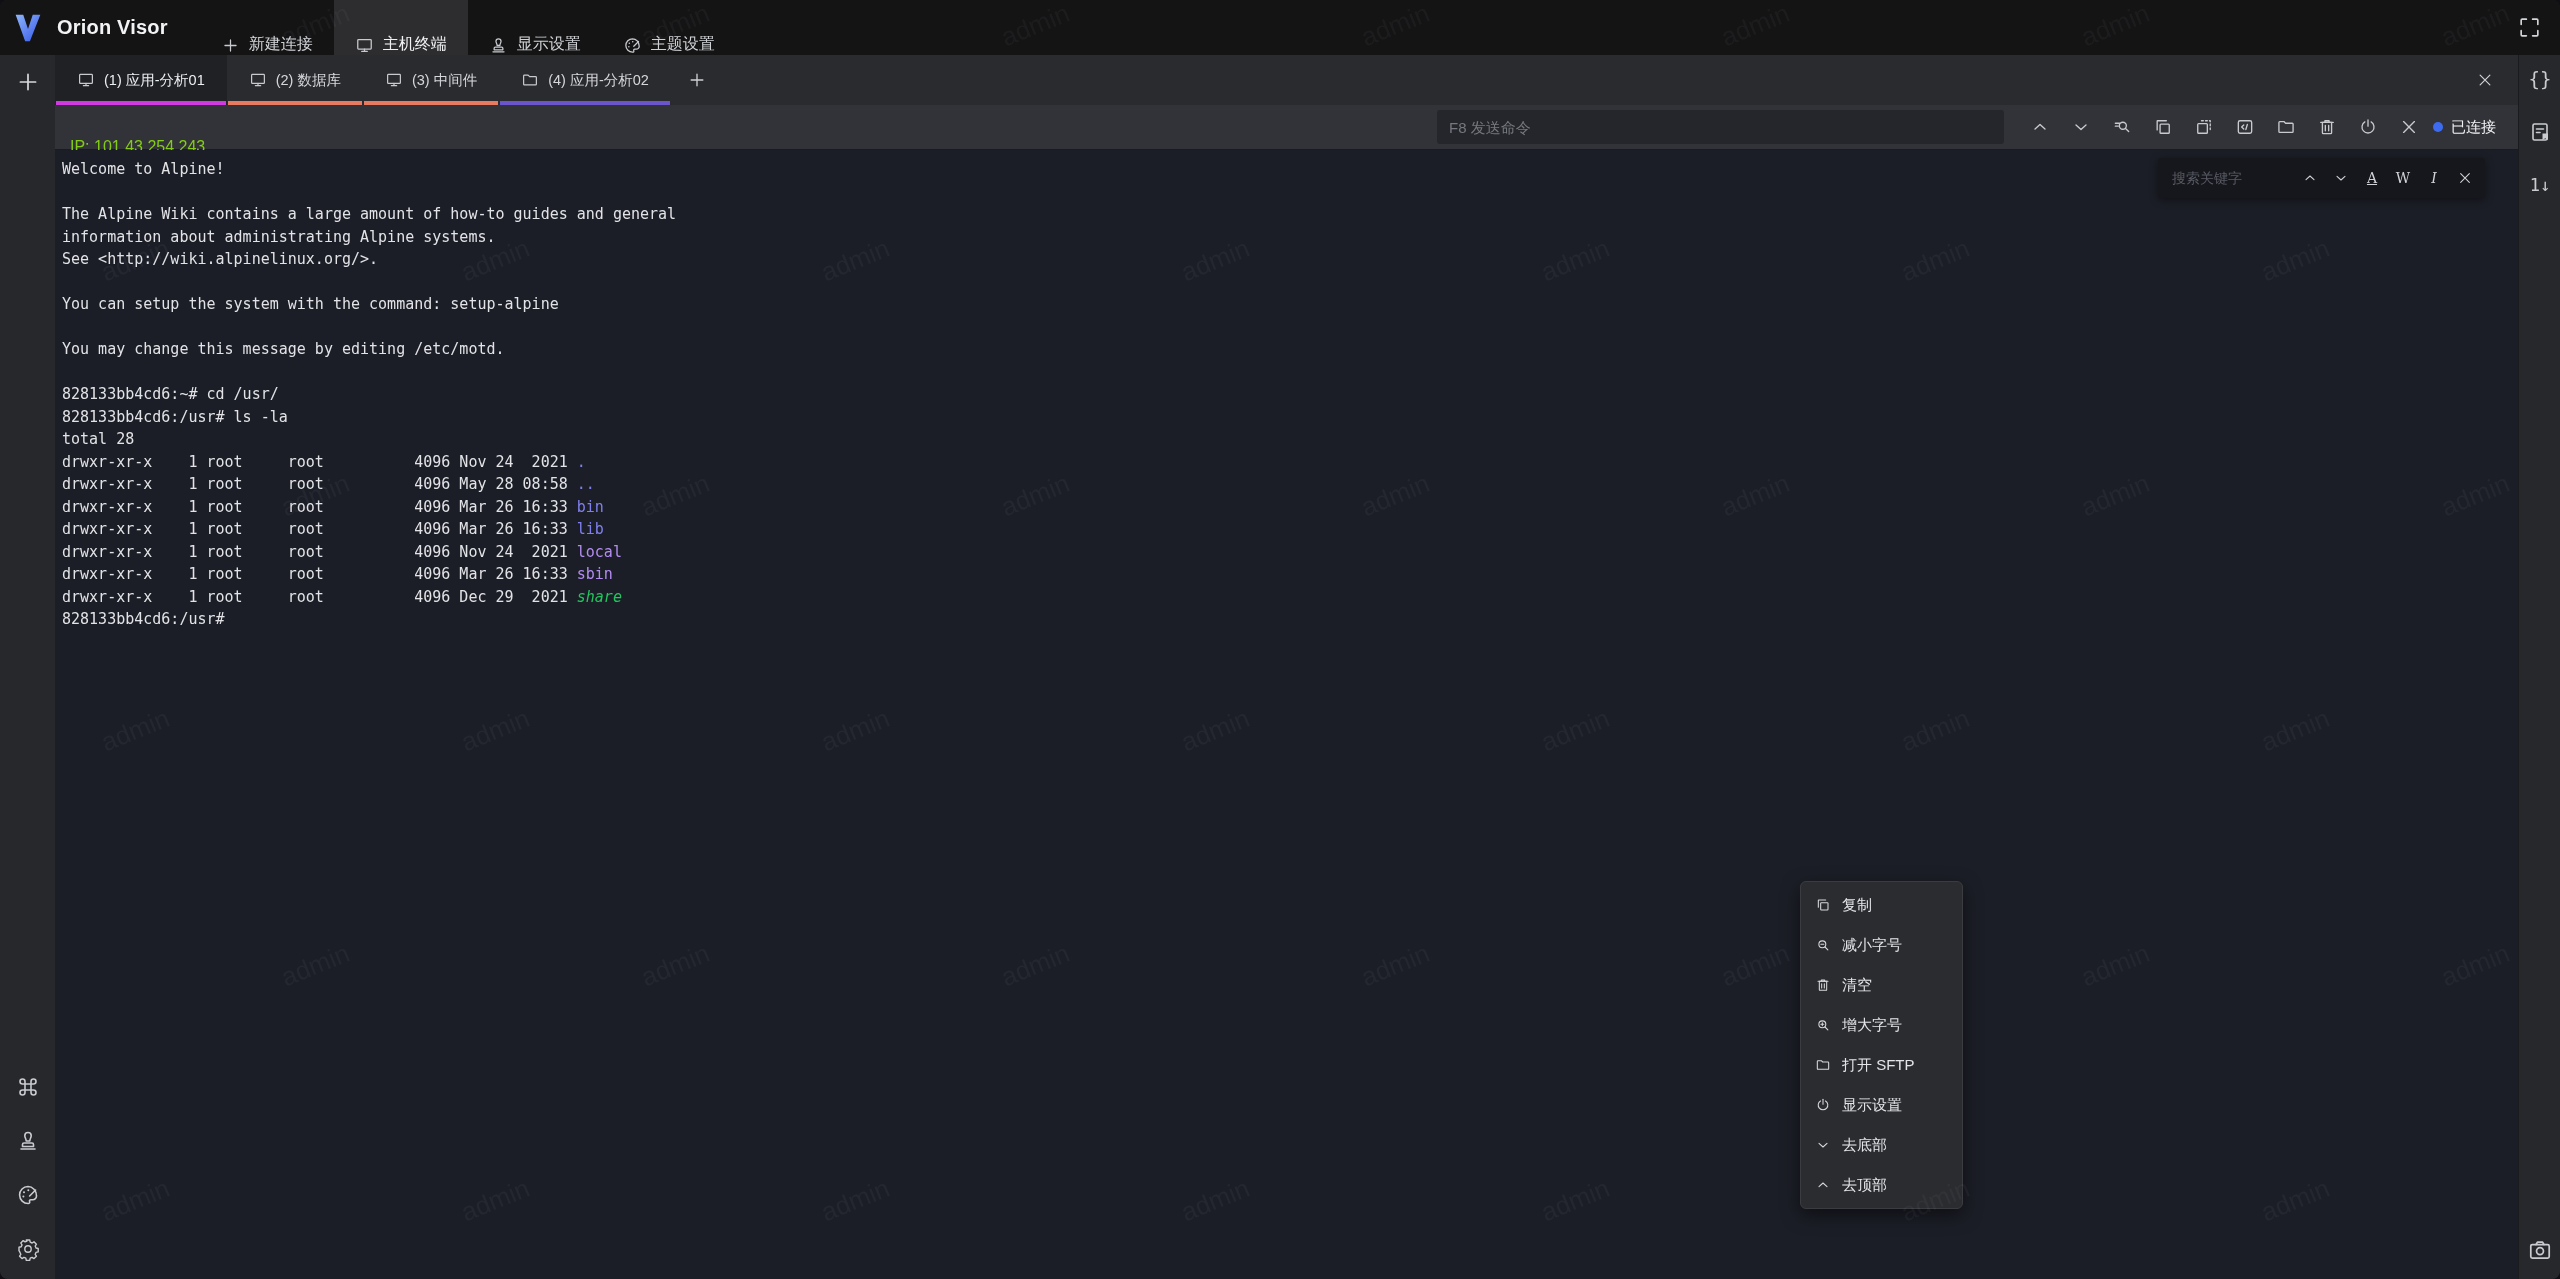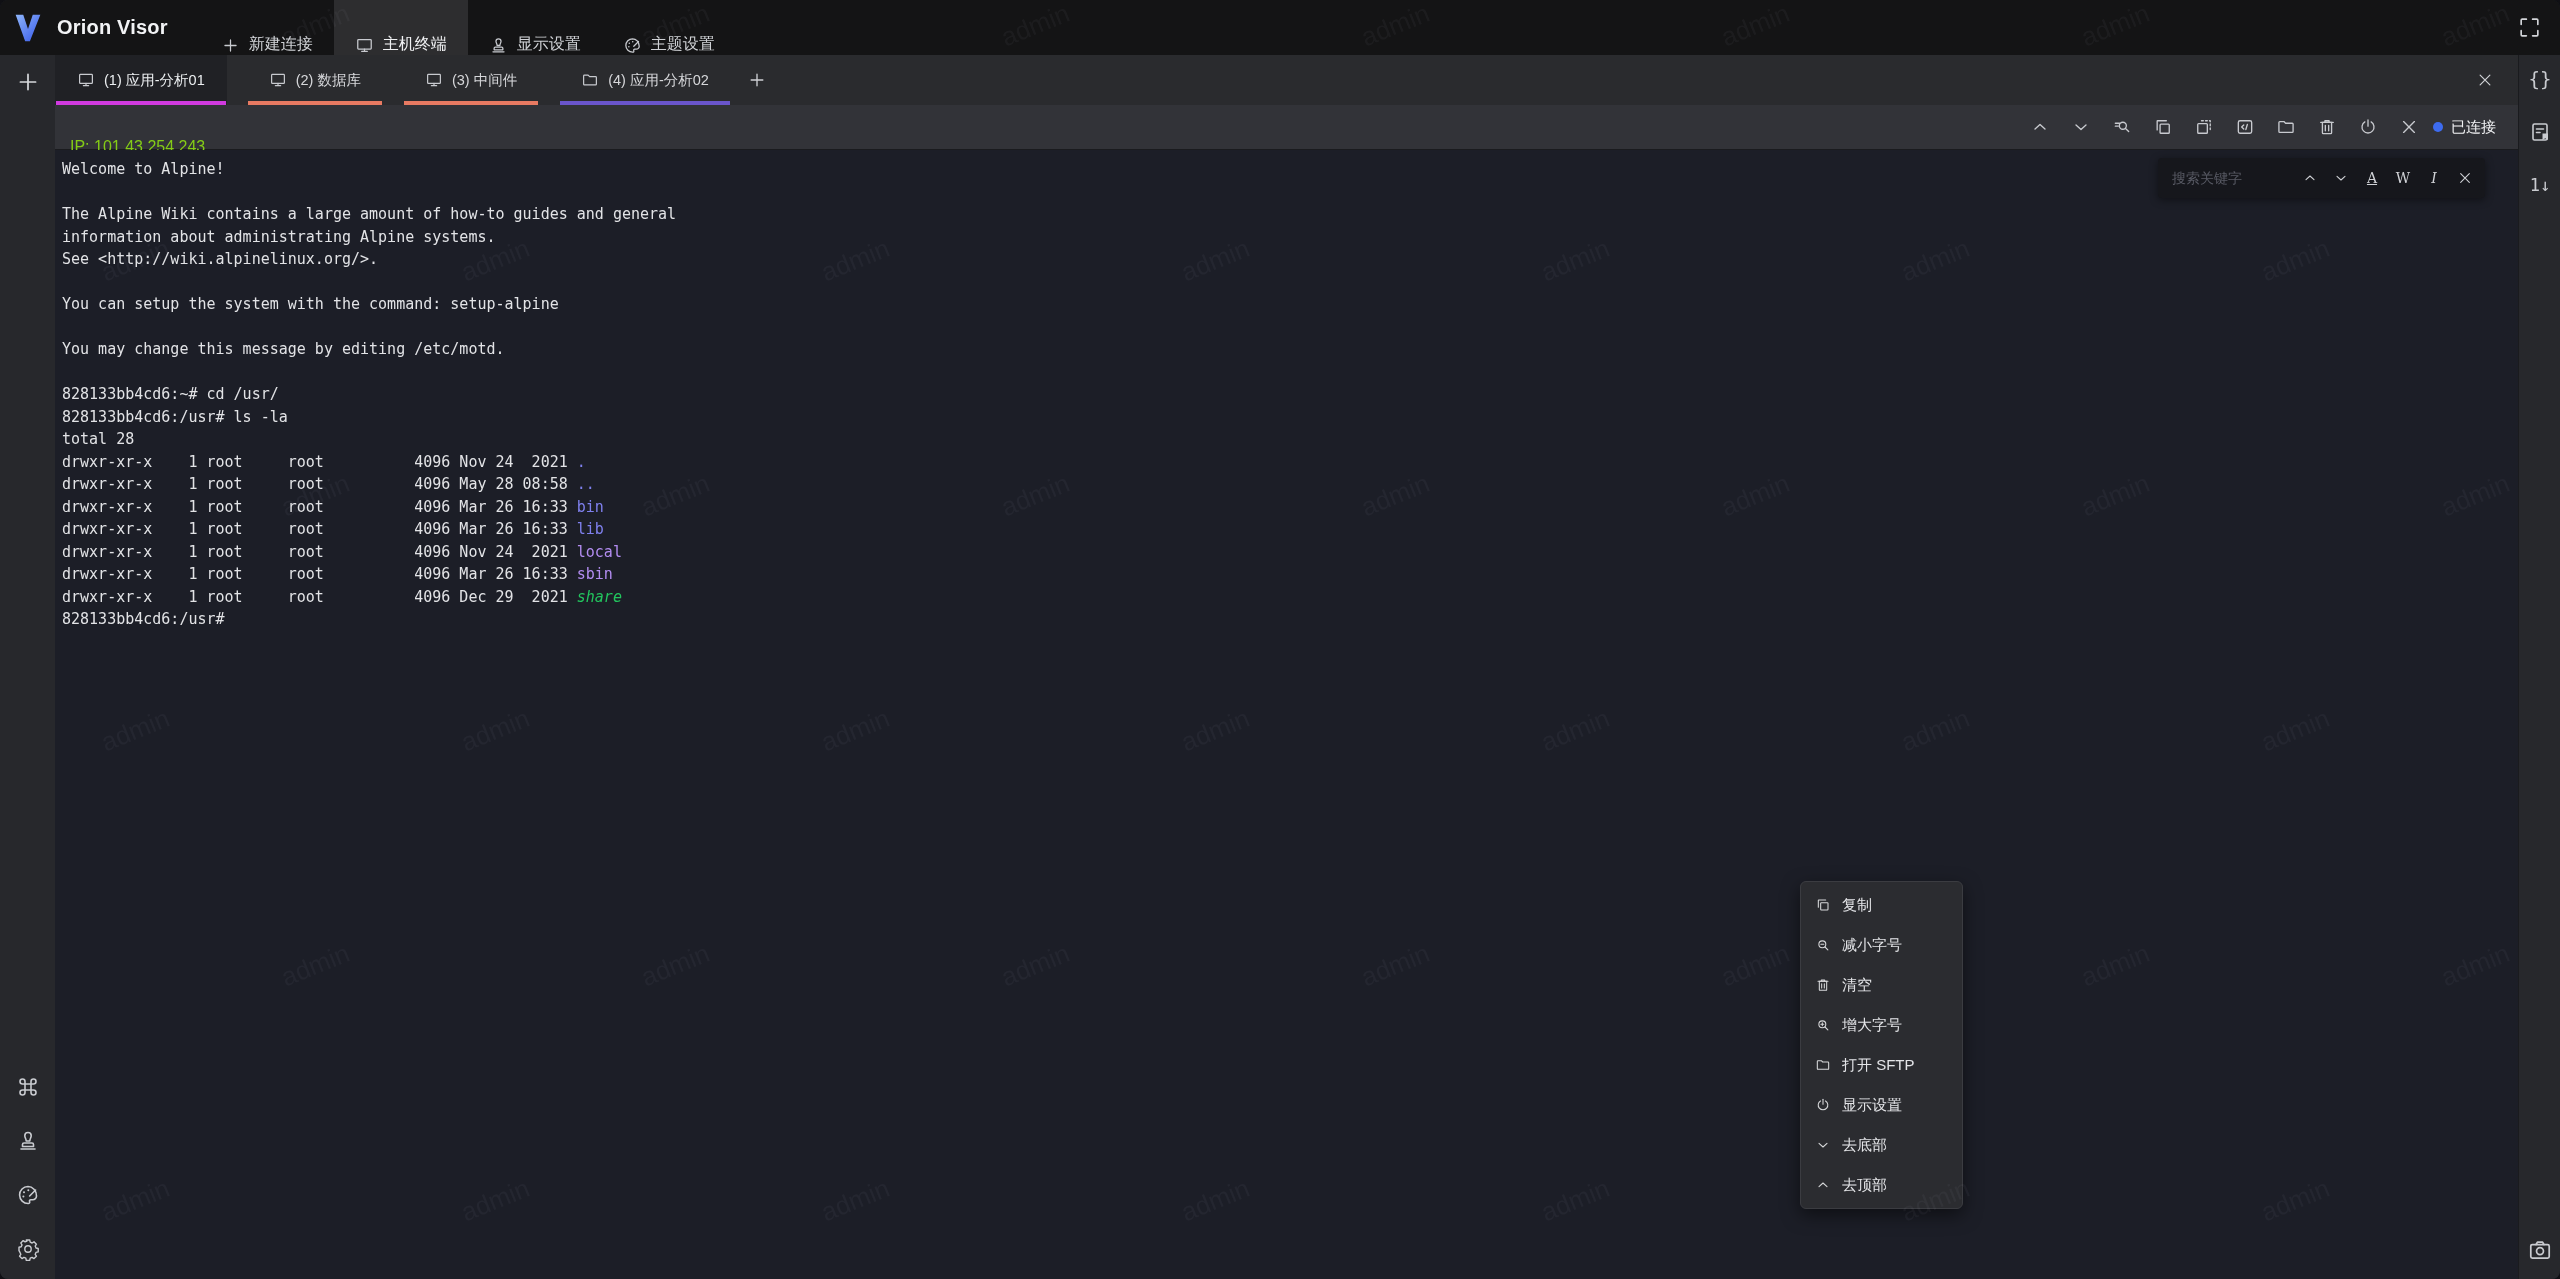--- a/index.html
+++ b/index.html
@@ -226,21 +226,21 @@
           <svg viewBox="0 0 24 24" fill="none" stroke="currentColor" stroke-width="1.6" stroke-linecap="round" stroke-linejoin="round">
             <path d="M8.3 7l1.3-2.2h4.8L15.7 7"></path>
             <rect x="3.5" y="7" width="17" height="12.5" rx="1.5"></rect>
             <circle cx="12" cy="13" r="3.2"></circle>
           </svg>
         </span>
       </div>
   </aside>
 
   <div id="tabbar">
-    <div id="tabs" style="display:flex;align-items:stretch;gap:20px;">
+    <div id="tabs" style="display:flex;align-items:stretch;">
         <div class="tab active">
           <span class="icon">
             <svg viewBox="0 0 24 24" fill="none" stroke="currentColor" stroke-width="1.6" stroke-linecap="round" stroke-linejoin="round">
               <rect x="3.5" y="4.5" width="17" height="12" rx="1"></rect>
               <path d="M12 16.5v3M8.5 19.5h7"></path>
             </svg>
           </span>
           <span>(1) 应用-分析01</span>
           <span class="underline" style="background: rgb(209, 58, 224);"></span>
         </div>
@@ -286,20 +286,21 @@
           <svg viewBox="0 0 24 24" fill="none" stroke="currentColor" stroke-width="1.6" stroke-linecap="round" stroke-linejoin="round">
             <path d="M5.5 5.5l13 13M18.5 5.5l-13 13"></path>
           </svg>
         </span>
     </div>
   </div>
 
   <div id="hostbar">
     <span id="ip-label">IP: 101.43.254.243</span>
     <span class="spacer"></span>
+    <input id="cmd-input" type="text" placeholder="F8 发送命令" style="">
     <div id="toolbar">
         <button class="tool-btn"><span class="icon" style="width: 100%; height: 100%;">
             <svg viewBox="0 0 24 24" fill="none" stroke="currentColor" stroke-width="1.6" stroke-linecap="round" stroke-linejoin="round">
               <path d="M6 14.5l6-5.5 6 5.5"></path>
             </svg>
           </span></button>
         <button class="tool-btn"><span class="icon" style="width: 100%; height: 100%;">
             <svg viewBox="0 0 24 24" fill="none" stroke="currentColor" stroke-width="1.6" stroke-linecap="round" stroke-linejoin="round">
               <path d="M6 9.5l6 5.5 6-5.5"></path>
             </svg>

